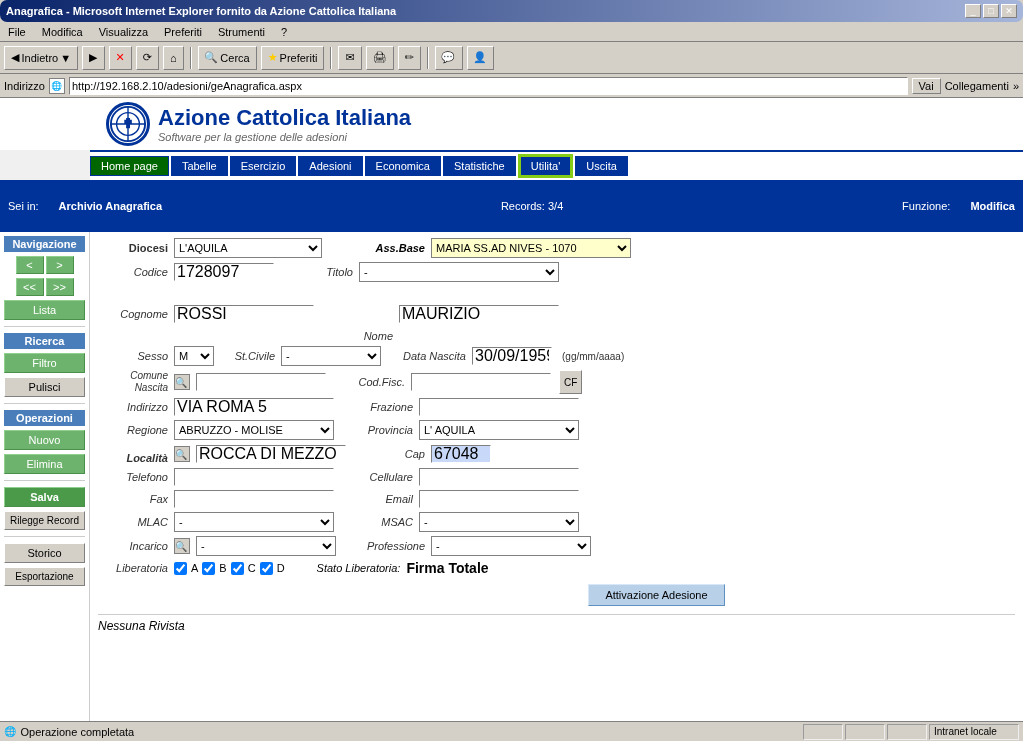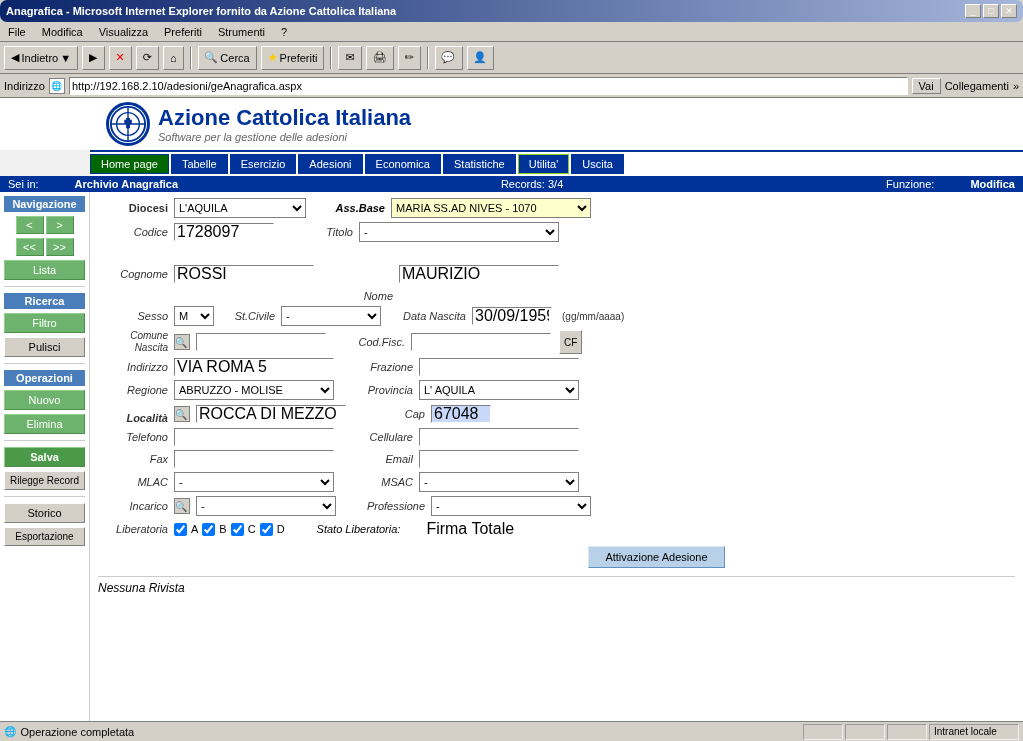--- a/index.html
+++ b/index.html
@@ -112,24 +112,24 @@
       font-size: 11px;
       cursor: pointer;
       border: 1px solid transparent;
       text-decoration: underline;
     }
 
     
     .status-bar-app {
       background: #003399;
       color: white;
-      padding: 2px 8px;
-      font-size: 11px;
-      display: flex;
-      gap: 36px;
+      padding: 20px 8px;
+      font-size: 11px;
+      display: flex;
+      gap: 20px;
     }
 
     
     .content-area {
       display: flex;
       flex: 1;
       background: white;
     }
 
     
@@ -220,21 +220,21 @@
       font-size: 16px;
       padding: 0 2px;
     }
     .form-select {
       height: 20px;
       border: 1px solid #808080;
       background: white;
       font-size: 11px;
     }
     .form-col-label { font-size: 11px; font-style: italic; color: #333; width: 65px; text-align: right; }
-    .form-col-label-bold { font-size: 11px; font-weight: bold; color: #333; width: 65px; text-align: right; }
+    .form-col-label-bold { font-size: 11px; font-weight: bold; color: #333; width: 65px; text-align: right; margin-left: 24px; }
     .cap-field { background: #c8d8f8 !important; }
 
     .checkbox-row { display: flex; align-items: center; gap: 4px; }
     .check-label { font-size: 11px; }
 
     .action-btn {
       background: #b8d0e8;
       border: 1px solid #6090c0;
       border-top-color: #d8e8f8; border-left-color: #d8e8f8;
       padding: 4px 16px;
@@ -376,21 +376,21 @@
     </div>
   </div>
 
   <div class="nav-menu" style="margin-left:90px; border-top:2px solid #003399; padding-left:0;">
     <div class="nav-item" style="border:1px solid #003399; background:#006600; color:white; text-decoration:none;text-align:center;">Home page</div>
     <div class="nav-item" style="border:1px solid #003399; background:#003399; color:white; text-decoration:none;">Tabelle</div>
     <div class="nav-item" style="border:1px solid #003399; background:#003399; color:white; text-decoration:none;">Esercizio</div>
     <div class="nav-item" style="border:1px solid #003399; background:#003399; color:white; text-decoration:none;">Adesioni</div>
     <div class="nav-item" style="border:1px solid #003399; background:#003399; color:white; text-decoration:none;">Economica</div>
     <div class="nav-item" style="border:1px solid #003399; background:#003399; color:white; text-decoration:none;">Statistiche</div>
-    <div class="nav-item" style="border:1px solid #84cc16; background:#003399; color:white; text-decoration:none;">Utilita'</div>
+    <div class="nav-item" style="border:3px solid #84cc16; background:#003399; color:white; text-decoration:none;">Utilita'</div>
     <div class="nav-item" style="border:1px solid #003399; background:#003399; color:white; text-decoration:none;">Uscita</div>
   </div>
 
   <div class="status-bar-app">
     <span>Sei in:</span>
     <span style="font-weight:bold">Archivio Anagrafica</span>
     <span style="flex:1"></span>
     <span>Records: 3/4</span>
     <span style="flex:1"></span>
     <span>Funzione:</span>
@@ -423,21 +423,21 @@
       <button class="sidebar-btn-gray" style="font-size:10px;">Rilegge Record</button>
       <div class="sidebar-divider"></div>
       <button class="sidebar-btn-gray">Storico</button>
       <button class="sidebar-btn-gray" style="font-size:10px;">Esportazione</button>
     </div>
 
     <div class="form-area">
 
       <div class="form-row">
         <span class="form-label-bold">Diocesi</span>
-        <select class="form-select" style="width:132px">
+        <select class="form-select" style="width:148px">
           <option>L'AQUILA</option>
         </select>
         <span style="width:12px"></span>
         <span class="form-col-label-bold" style="width:55px; font-style:italic; color:#000; font-weight:bold;">Ass.Base</span>
         <select class="form-select" style="width:200px; background:#ffffcc;">
           <option>MARIA SS.AD NIVES - 1070</option>
         </select>
       </div>
 
       <div class="form-row">
@@ -560,21 +560,21 @@
           <span class="check-label">A</span>
           <input type="checkbox" checked="" style="">
           <span class="check-label">B</span>
           <input type="checkbox" checked="" style="">
           <span class="check-label">C</span>
           <input type="checkbox" checked="" style="">
           <span class="check-label">D</span>
         </div>
         <span style="width:20px"></span>
         <span style="font-style:italic; font-size:11px;">Stato Liberatoria:</span>
-        <span style="font-weight:normal; font-size:16px; margin-left:20px;">Firma Totale</span>
+        <span style="font-weight:bold; font-size:14px; margin-left:0;">Firma Totale</span>
       </div>
 
       <div class="form-row" style="margin-top:8px; justify-content:center; margin-left:200px;">
         <button class="action-btn">Attivazione Adesione</button>
       </div>
 
       <div class="rivista-section">
         <span>Nessuna Rivista</span>
       </div>
 

